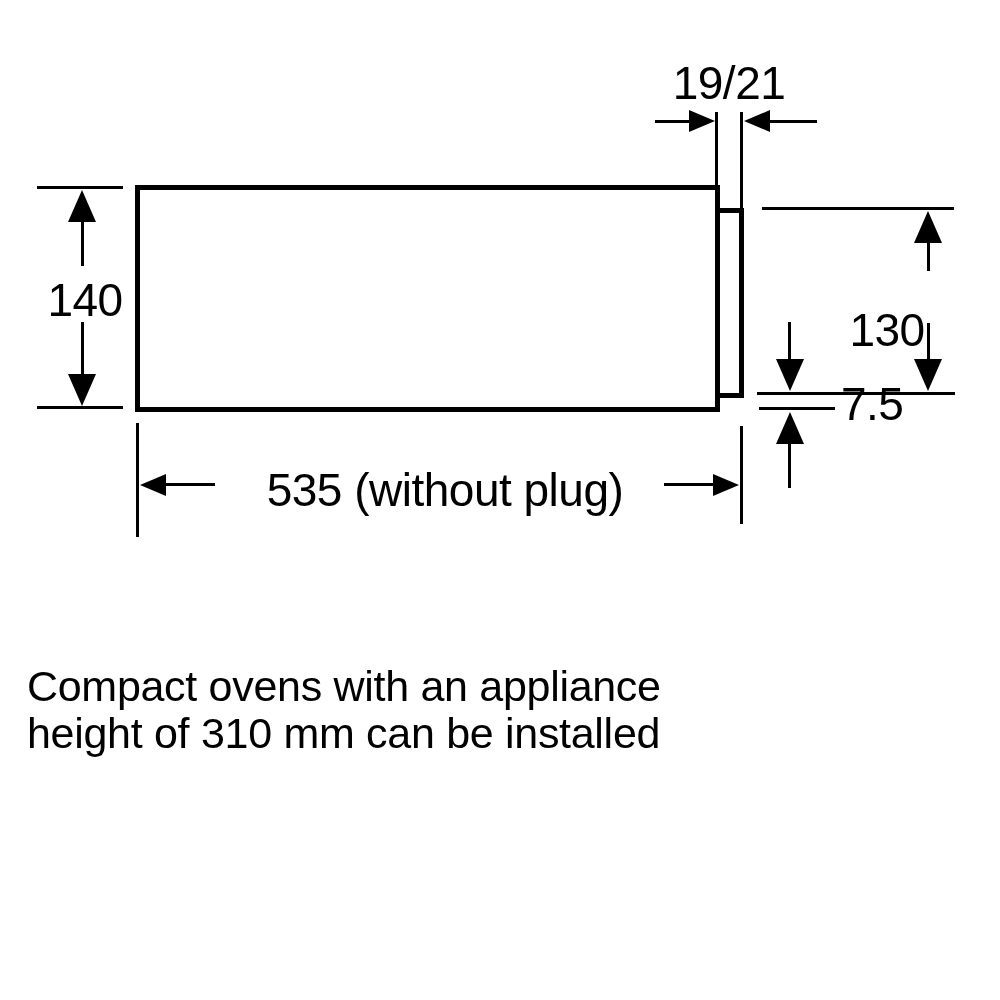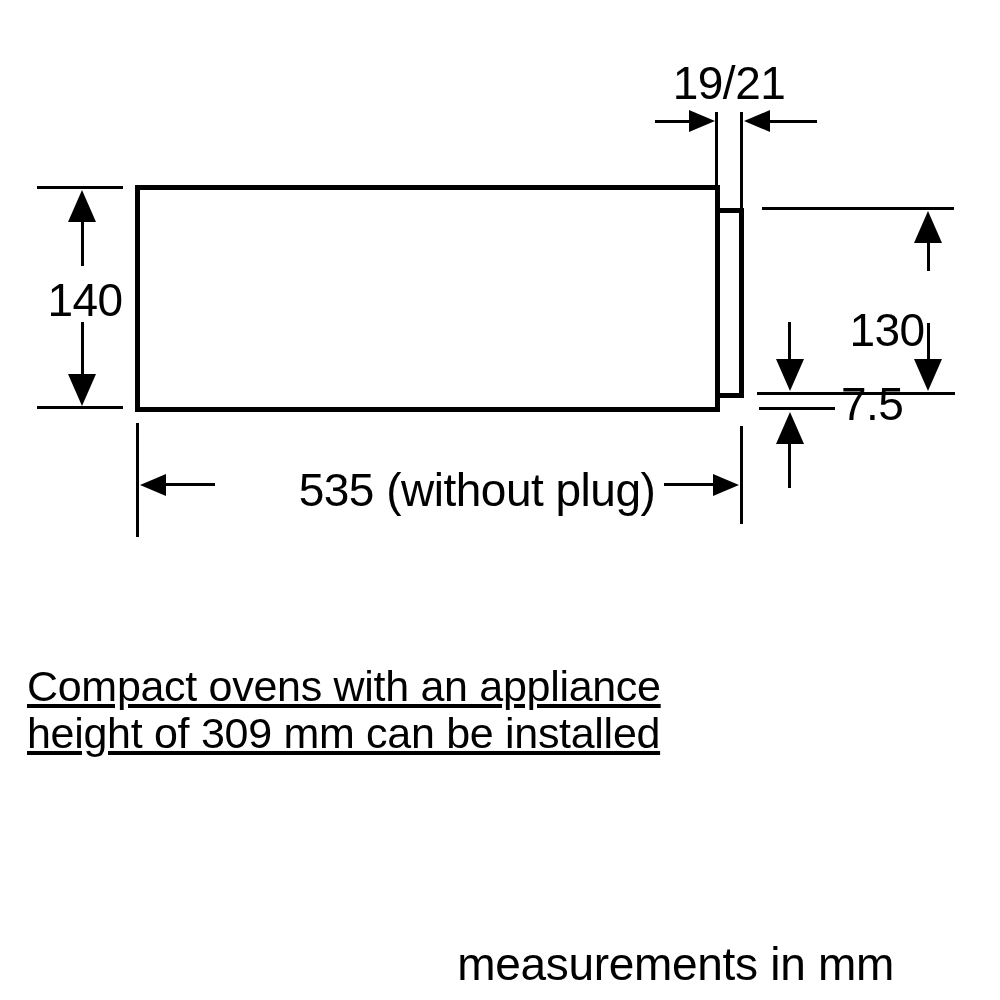--- a/index.html
+++ b/index.html
@@ -40,21 +40,20 @@
   .dim-label.centered { transform: translateX(-50%); }
 
   
   .notes {
     position: absolute;
     left: 27px; top: 663px;
     font-size: 43px;
     line-height: 47px;
     letter-spacing: -0.3px;
     white-space: nowrap;
-    text-decoration: underline;
   }
 
   
   .units {
     position: absolute;
     right: 34px; top: 941px;
     font-size: 46px;
     line-height: 1;
     letter-spacing: -0.3px;
     white-space: nowrap;
@@ -110,25 +109,24 @@
       <div class="dim-label" style="left:841px; top:381px;">7.5</div>
     </div>
 
     <div>
       <div class="vline" style="left:136px; top:423px; width:3px; height:114px;"></div>
       <div class="vline" style="left:740px; top:426px; width:3px; height:98px;"></div>
       <div class="arr arr-left" style="left:140px; top:474px;"></div>
       <div class="hline" style="left:165px; top:483px; width:50px; height:3px;"></div>
       <div class="hline" style="left:664px; top:483px; width:50px; height:3px;"></div>
       <div class="arr arr-right" style="left:713px; top:474px;"></div>
-      <div class="dim-label centered" style="left:445px; top:467px;margin-left:32px;">535 (without plug)</div>
+      <div class="dim-label centered" style="left:445px; top:467px;">535 (without plug)</div>
     </div>
 
   </div>
 
   <div class="notes">
     <div>Compact ovens with an appliance</div>
-    <div>height of 309 mm can be installed</div>
+    <div>height of 310 mm can be installed</div>
   </div>
 
-  <div class="units">measurements in mm</div>
 
 </div>
 
 </body></html>

